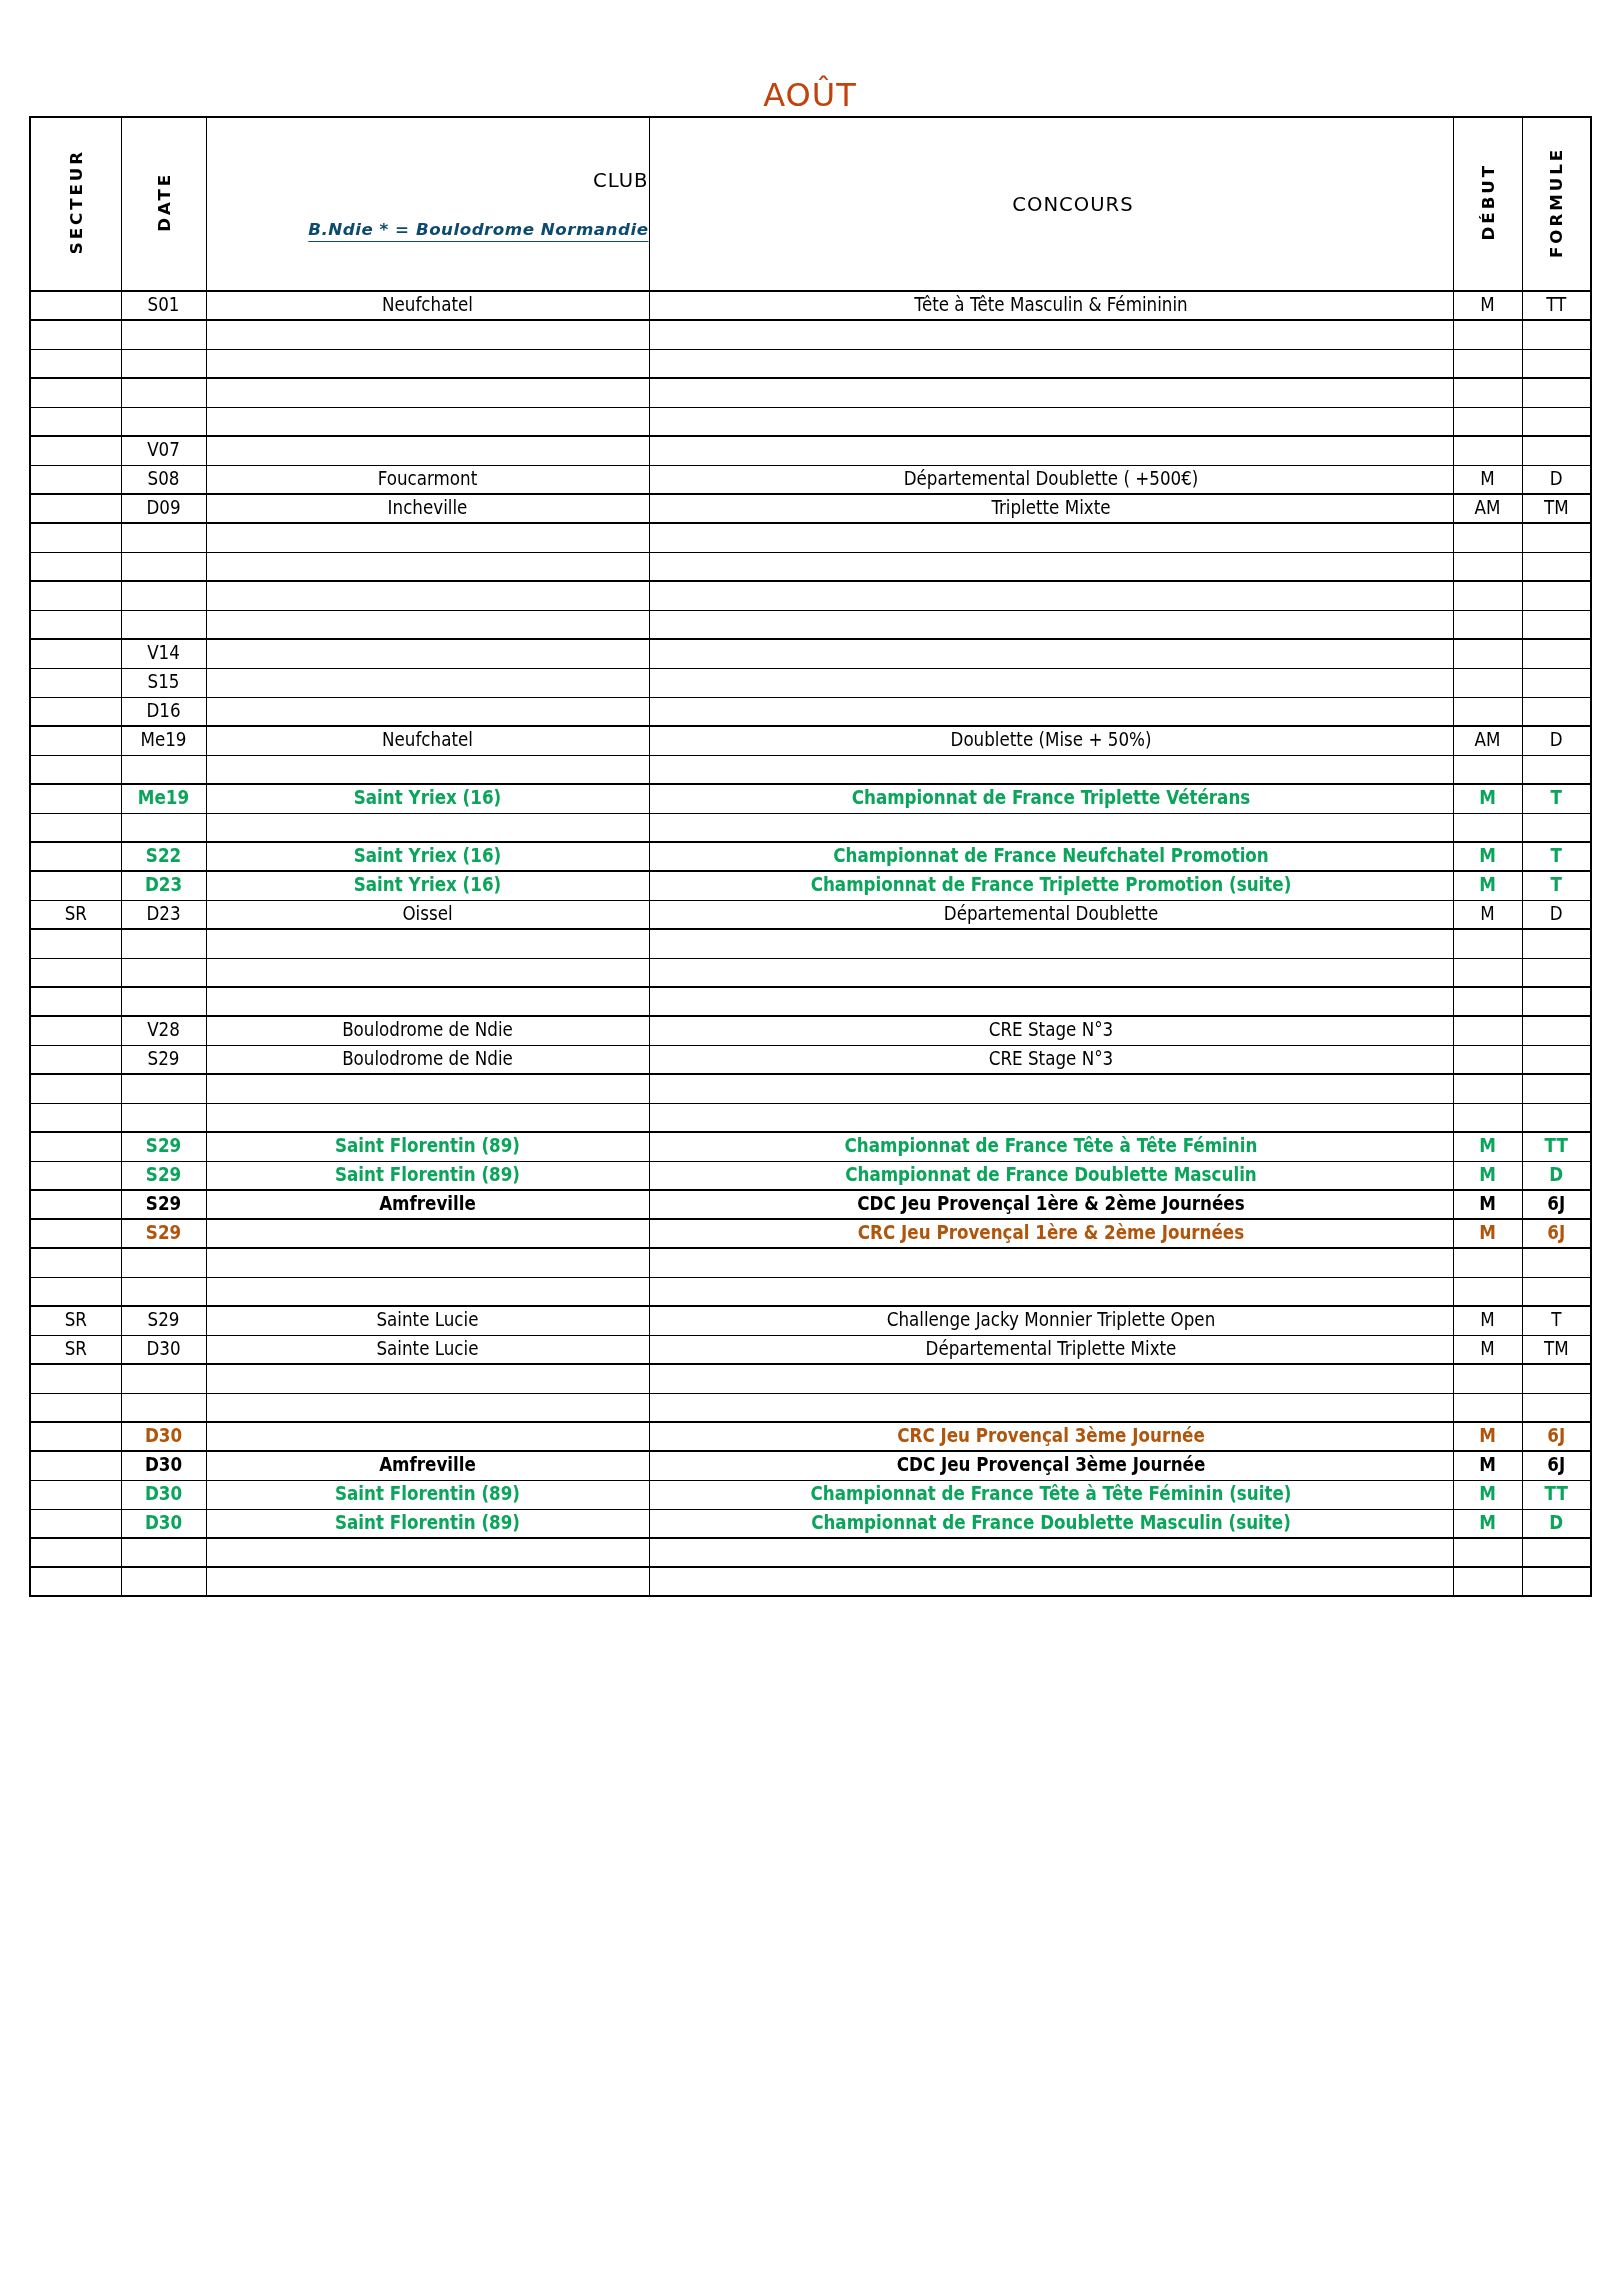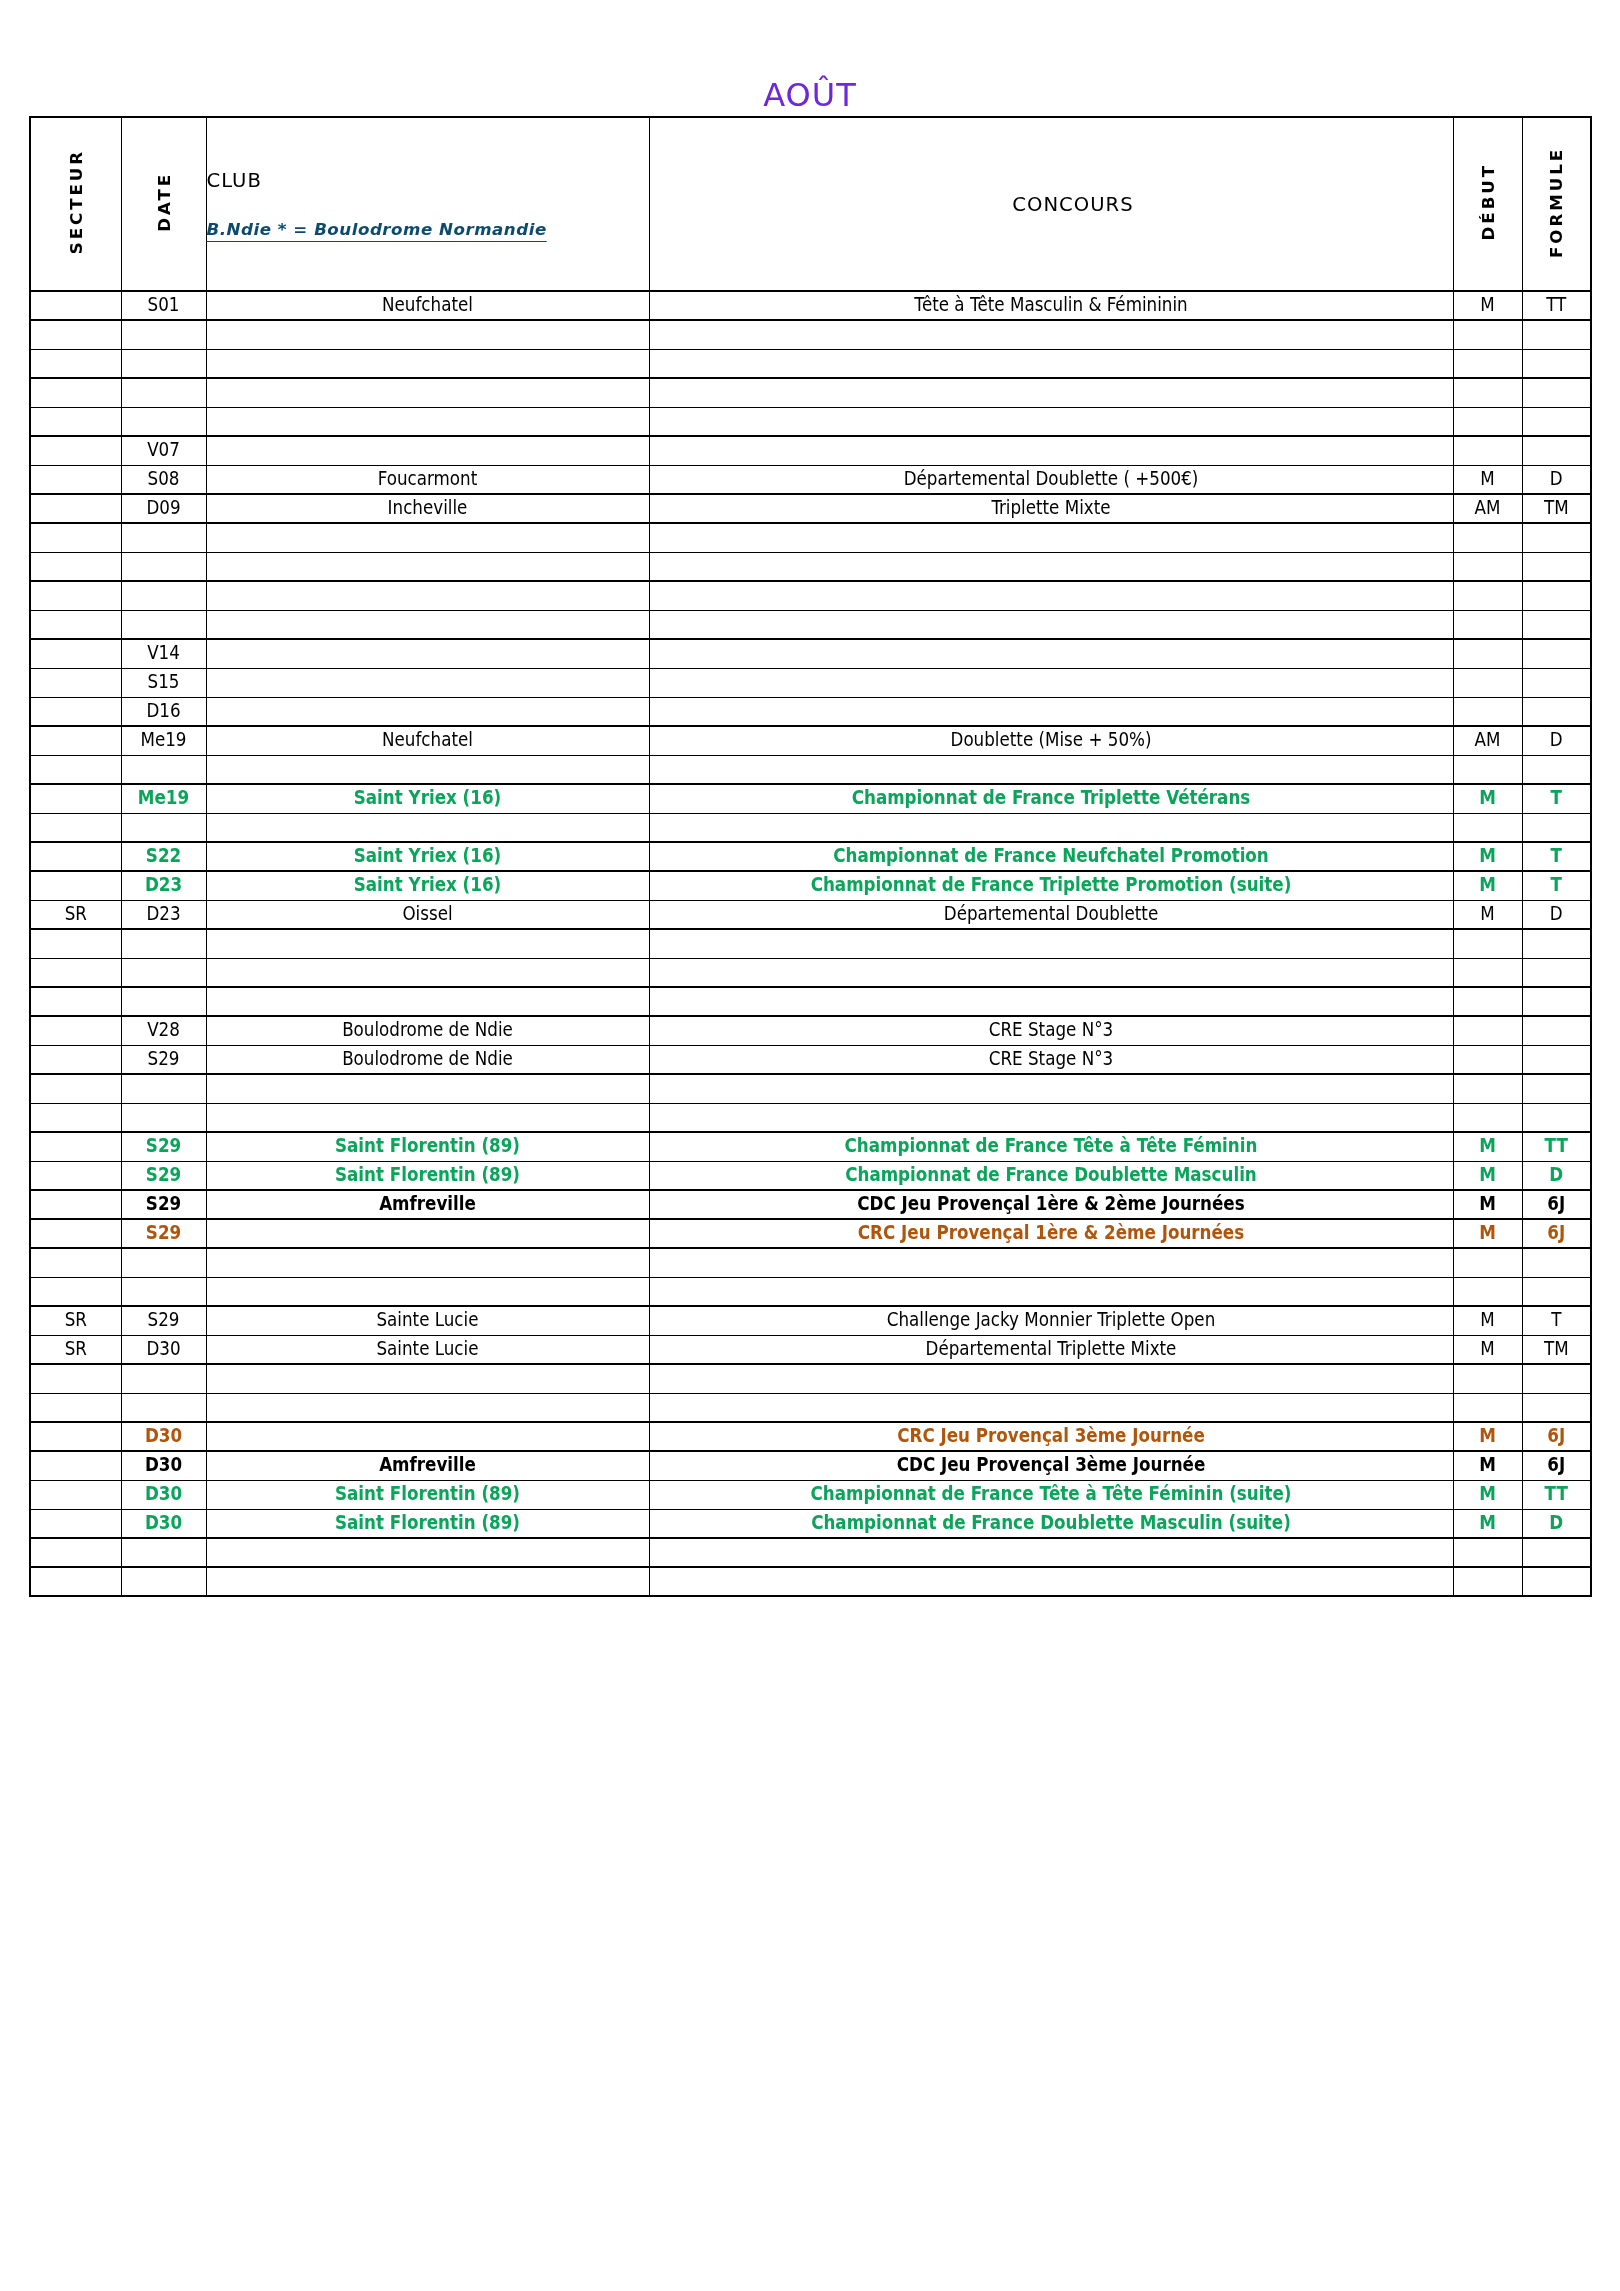--- a/index.html
+++ b/index.html
@@ -26,21 +26,21 @@
   .doc-title {
     position: absolute;
     left: 0;
     top: 76px;
     width: 1620px;
     text-align: center;
     font-size: 32px;
     font-family: "DejaVu Sans", sans-serif;
     font-weight: 400;
     letter-spacing: 1px;
-    color: #6d28d9;
+    color: #c2410c;
   }
 
   
   .tbl-wrap {
     position: absolute;
     left: 29px;
     top: 116px;
     width: 1560px;
   }
   table.sched {
@@ -76,21 +76,21 @@
     font-family: "DejaVu Sans", sans-serif;
     font-size: 16.7px;
     font-weight: 700;
     letter-spacing: 2.9px;
     white-space: nowrap;
     display: inline-block;
   }
   .club-head {
     display: flex;
     flex-direction: column;
-    align-items: flex-start;
+    align-items: flex-end;
     justify-content: center;
     gap: 27px;
     height: 100%;
   }
   .club-head-main {
     font-family: "DejaVu Sans", sans-serif;
     font-size: 19.6px;
     letter-spacing: 1px;
   }
   .club-head-note {

